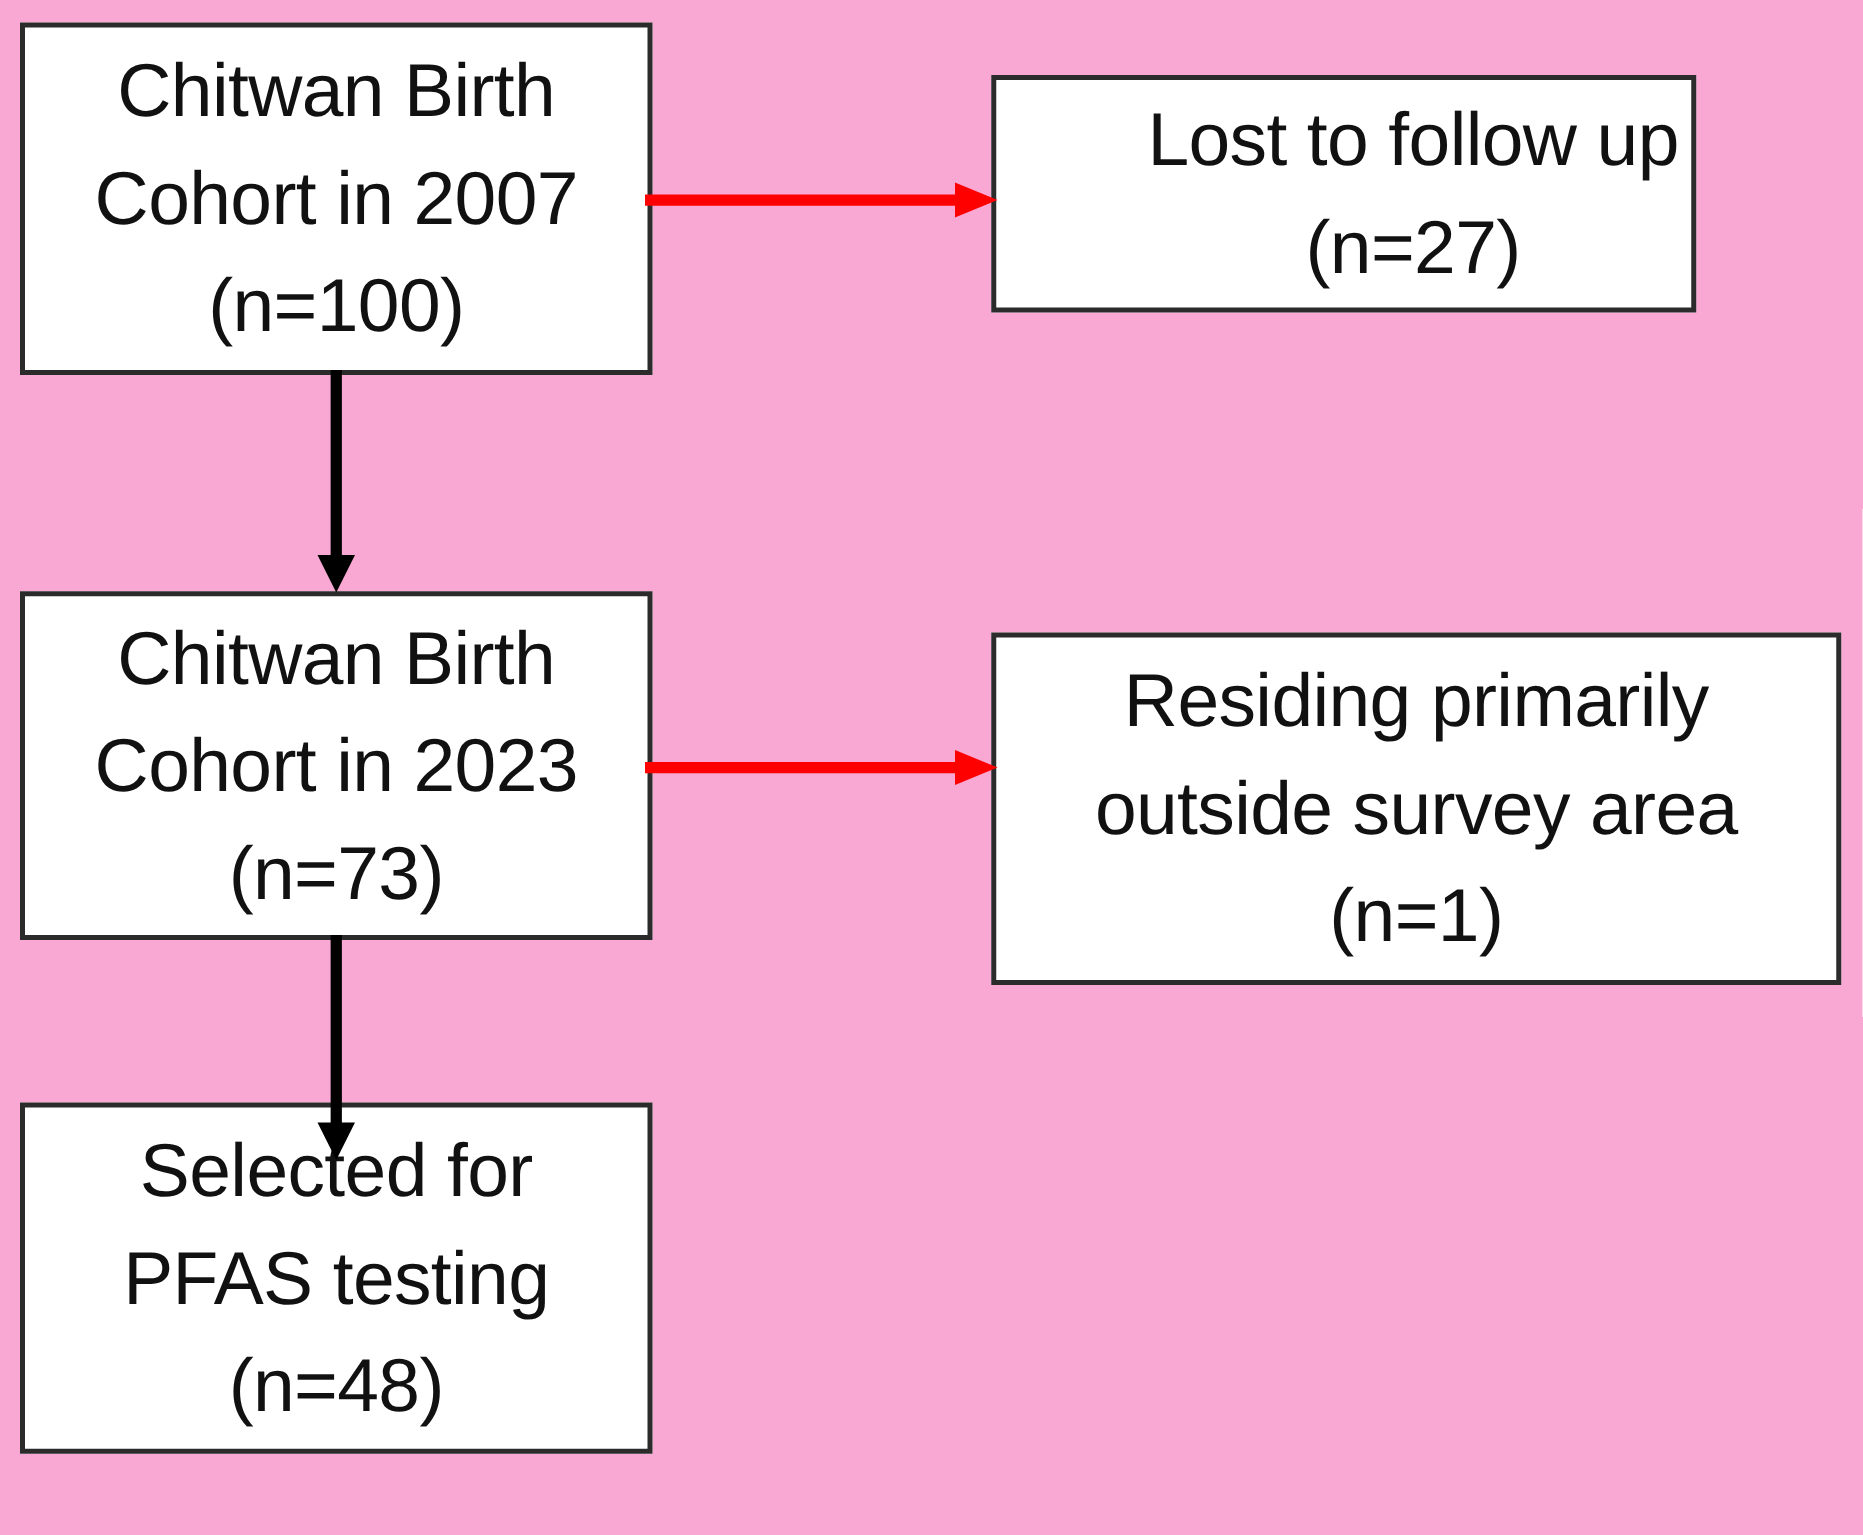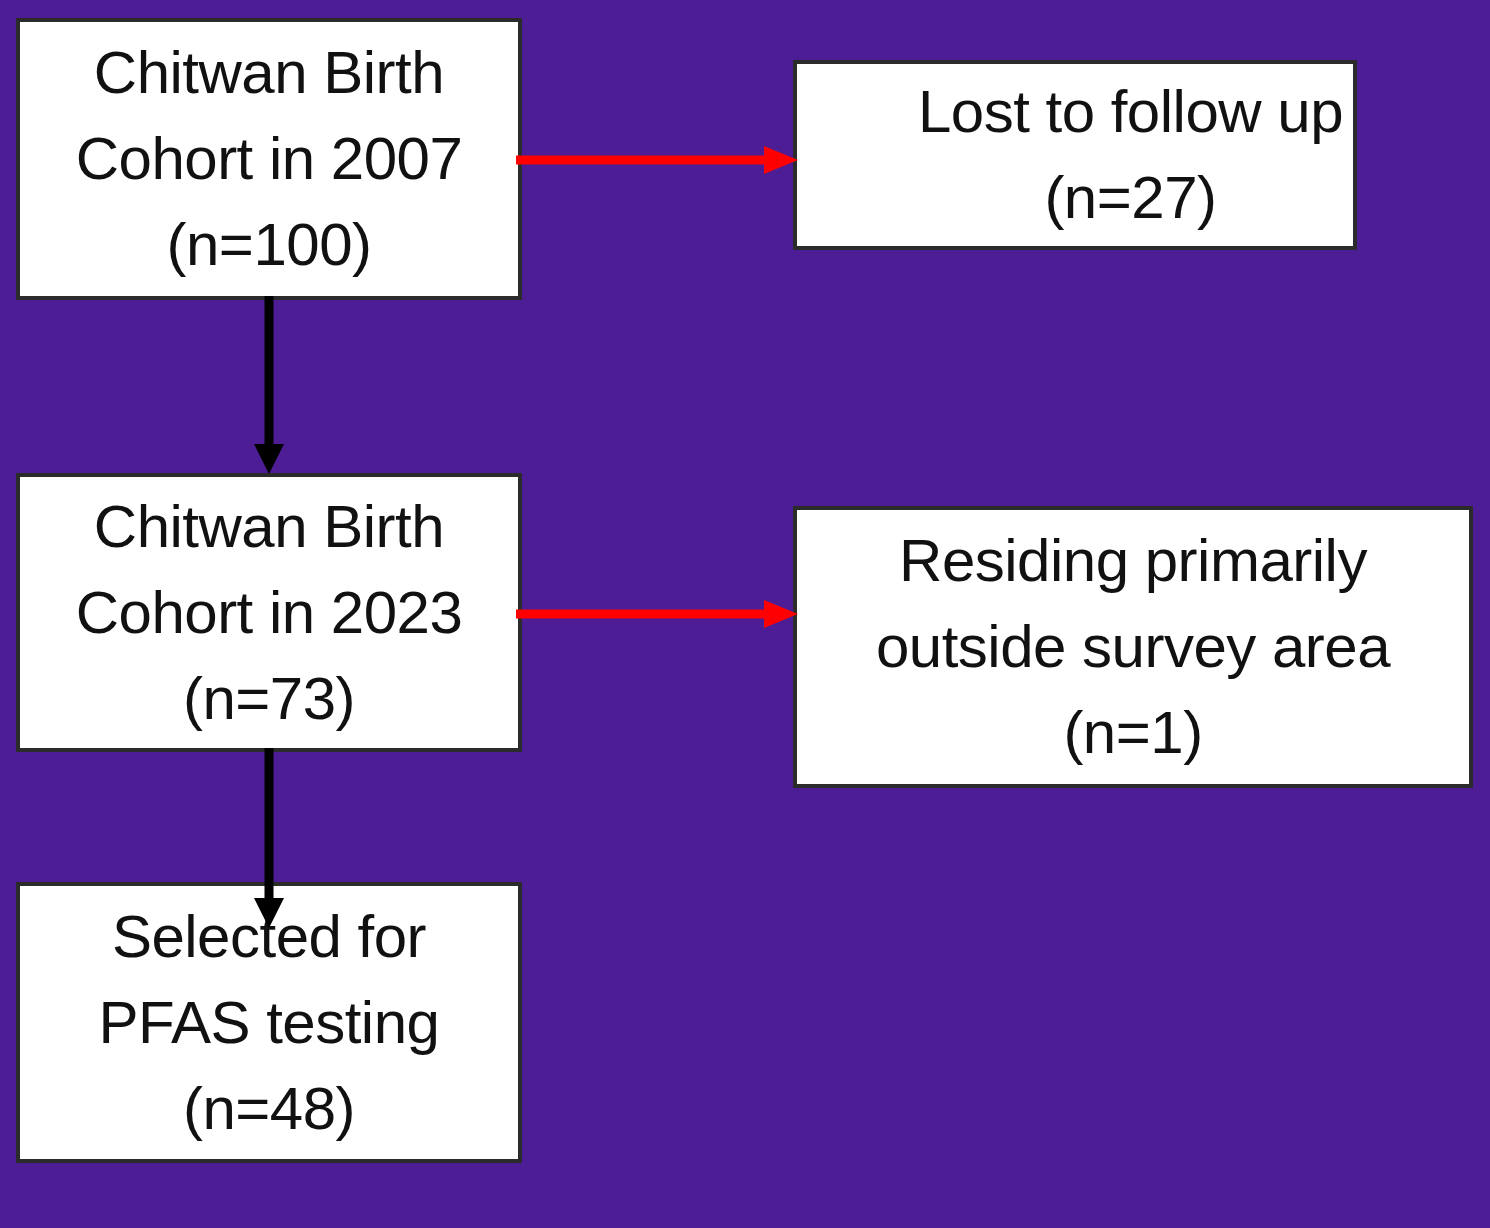--- a/index.html
+++ b/index.html
@@ -4,21 +4,21 @@
 <style>
   html, body {
     margin: 0;
     padding: 0;
     background: #ffffff;
   }
   #canvas {
     position: relative;
     width: 1490px;
     height: 1228px;
-    background: #4c1d95;
+    background: #f9a8d4;
     overflow: hidden;
     font-family: "Liberation Sans", sans-serif;
   }
 
   .node {
     position: absolute;
     box-sizing: border-box;
     border: 4px solid #2b2b2b;
     background: #ffffff;
     display: flex;

